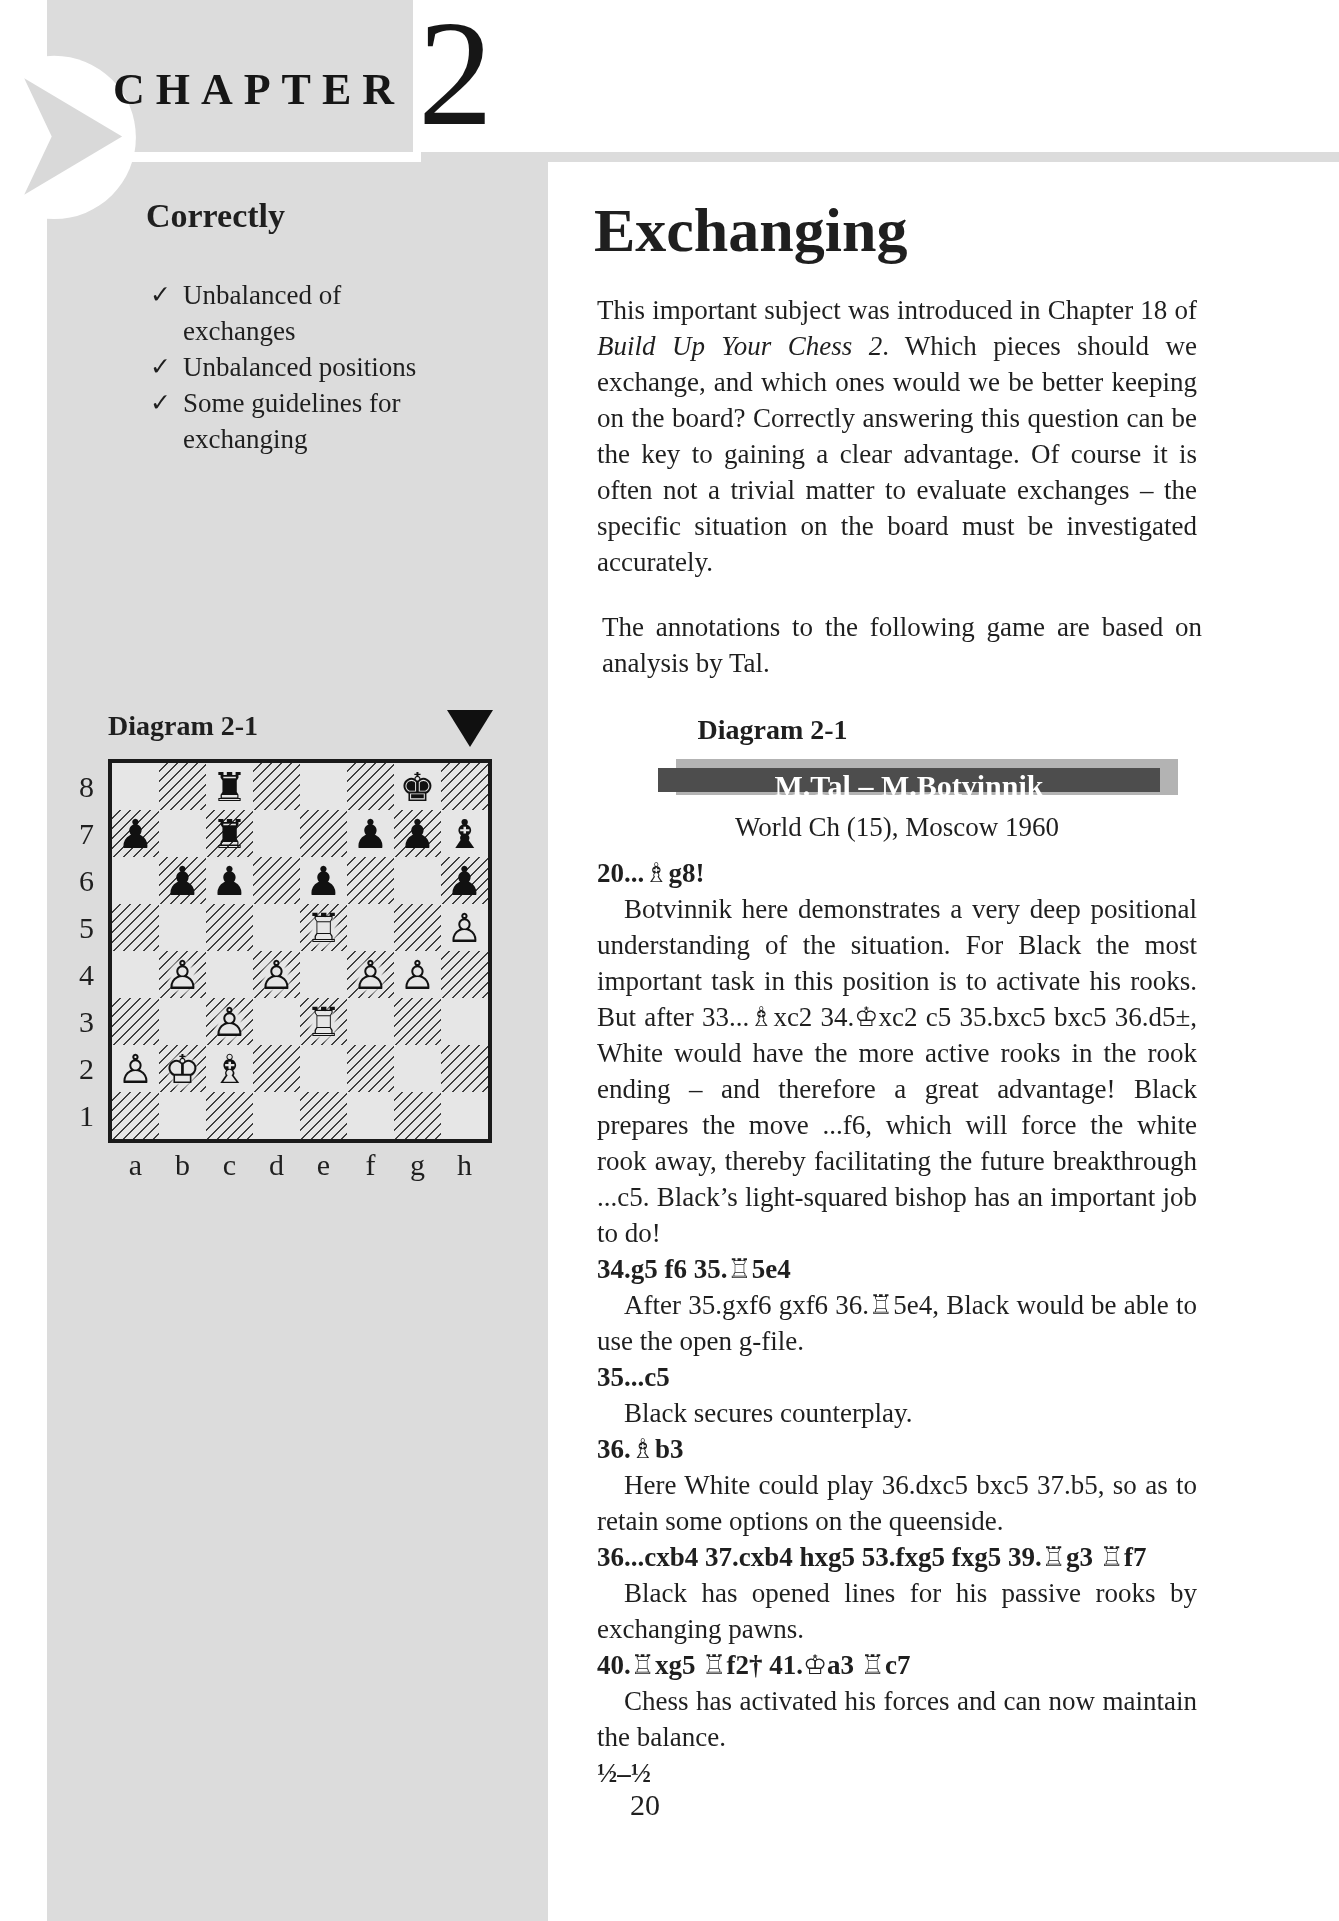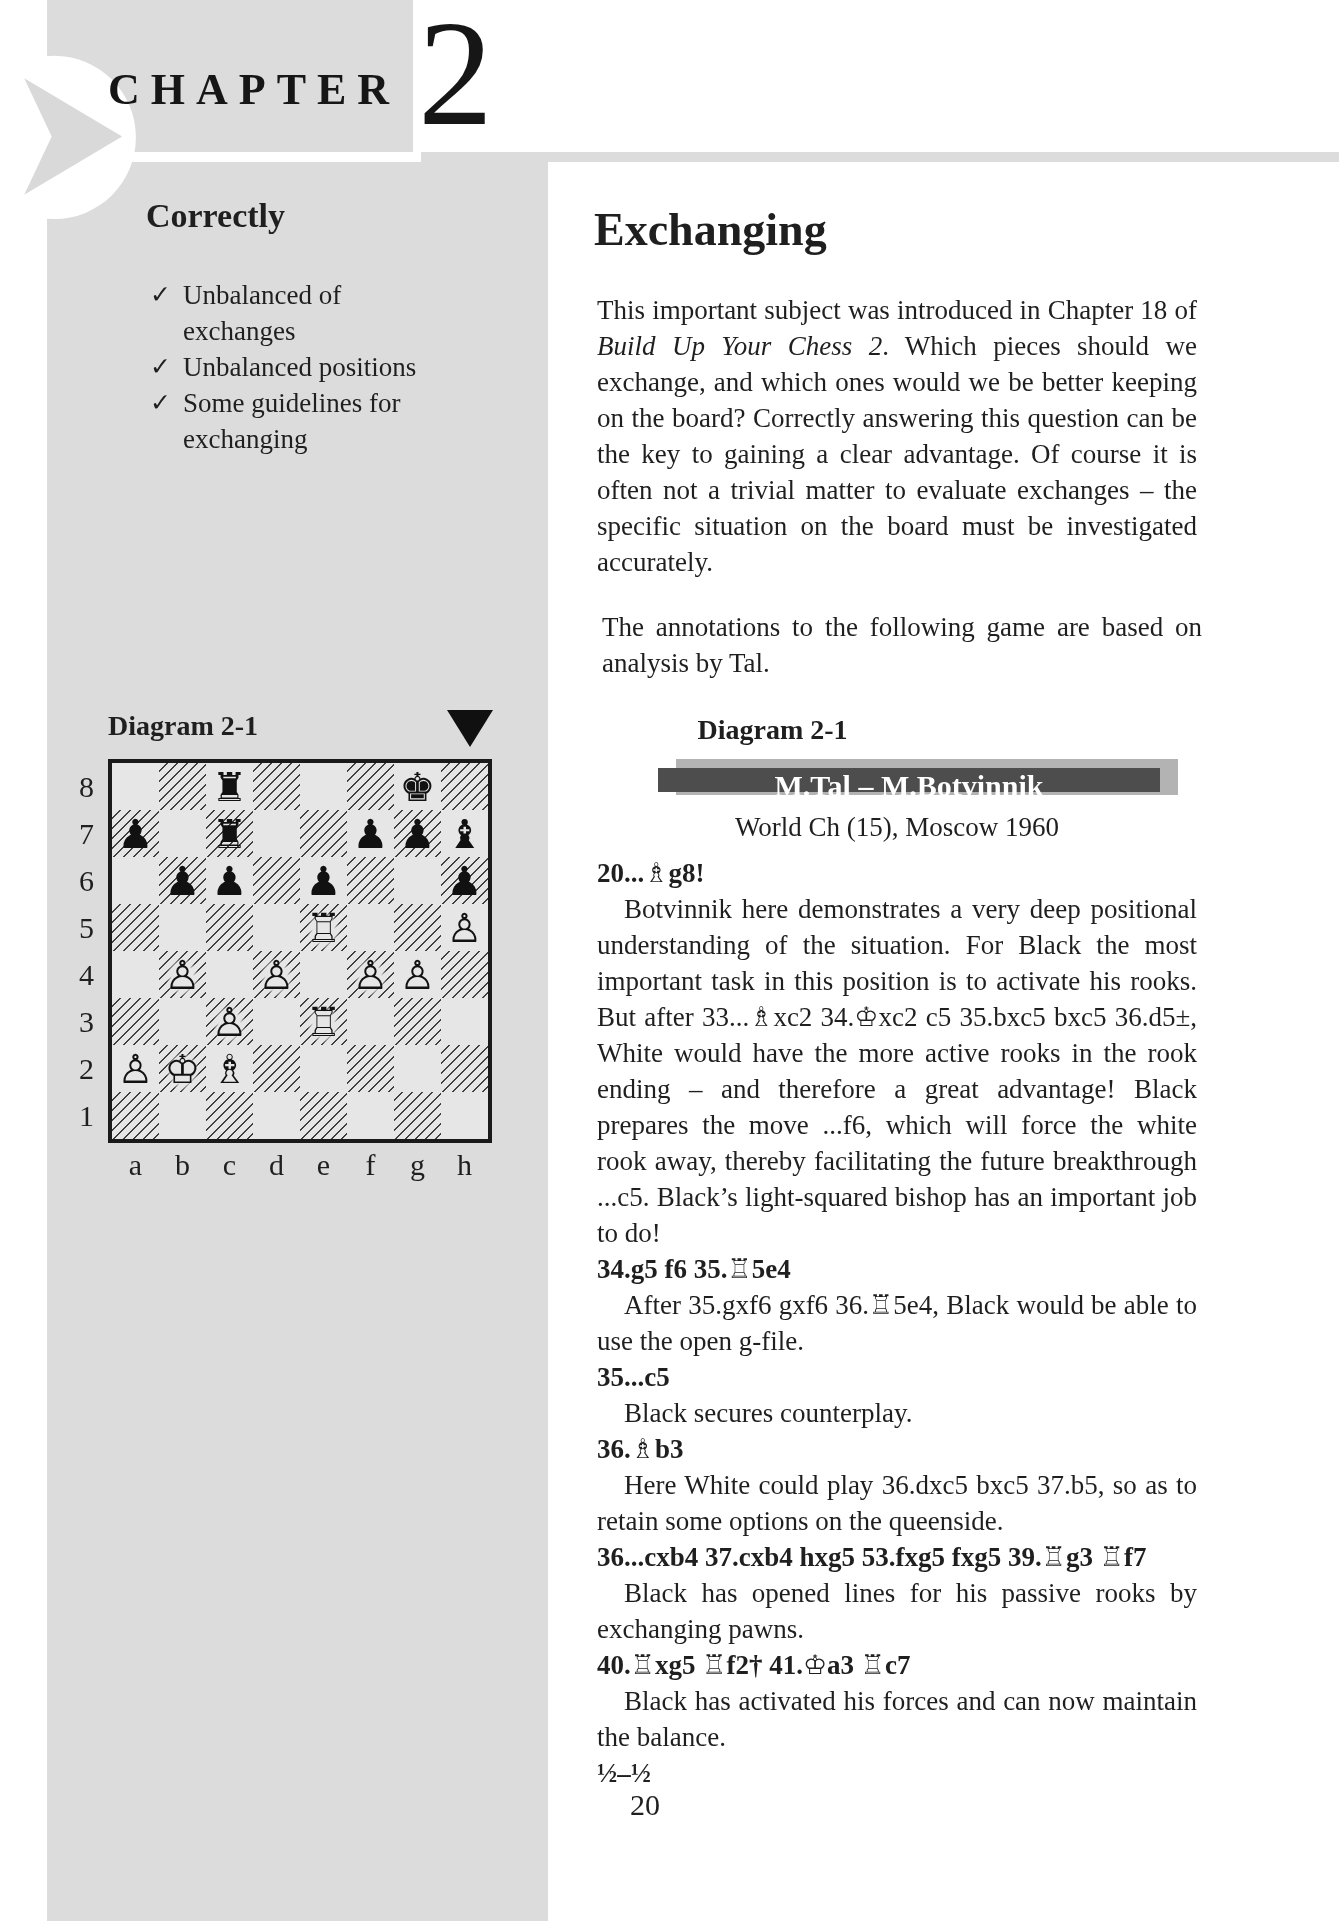--- a/index.html
+++ b/index.html
@@ -18,21 +18,21 @@
   }
   .abs{position:absolute;}
 
   
   .sidebar{left:47px;top:0;width:501px;height:1921px;background:var(--gray);}
   .white-topright{left:413px;top:0;width:135px;height:152px;background:#ffffff;}
   .white-band{left:0;top:152px;width:421px;height:10px;background:#ffffff;}
   .gray-strip{left:421px;top:152px;width:918px;height:10px;background:var(--gray);}
   .chevron-svg{left:0;top:50px;}
   .chapter-label{
-    left:108px;top:64px;width:302px;text-align:left;
+    left:108px;top:64px;width:302px;text-align:center;
     font-size:44px;font-weight:bold;letter-spacing:11px;color:#161616;
   }
   .chapter-number{
     left:418px;top:-2px;font-size:150px;line-height:150px;font-weight:normal;color:#161616;
   }
 
   
   .contents-title{left:108px;top:197px;width:215px;text-align:center;
     font-size:34px;font-weight:bold;}
   .contents-list{left:150px;top:277px;width:300px;list-style:none;margin:0;padding:0;
@@ -56,21 +56,21 @@
   .piece{position:absolute;left:0;top:0;width:47px;height:47px;line-height:49px;
     text-align:center;font-family:"DejaVu Sans",sans-serif;font-size:40px;color:#111;}
   .piece.white-piece{background:radial-gradient(ellipse 17px 20px at 50% 56%,
       var(--sq-light) 0 62%, rgba(230,230,230,0) 100%);}
   .rank-labels{left:56px;top:763px;width:38px;}
   .rank-labels div{height:47px;line-height:47px;text-align:right;font-size:30px;}
   .file-labels{left:112px;top:1148px;display:flex;}
   .file-labels div{width:47px;text-align:center;font-size:30px;}
 
   
-  .article-title{left:594px;top:198px;font-size:46px;font-weight:bold;line-height:64px;}
+  .article-title{left:594px;top:198px;font-size:62px;font-weight:bold;line-height:64px;}
   .para{left:597px;width:600px;font-size:27px;line-height:36px;text-align:justify;}
   .p1{top:292px;}
   .p2{top:604px;}
   .diagram-caption{left:600px;top:714px;width:345px;text-align:center;
     font-size:28px;font-weight:bold;}
   .bar-shadow{left:676px;top:759px;width:502px;height:36px;background:var(--bar-shadow);}
   .bar-dark{left:658px;top:768px;width:502px;height:24px;background:var(--bar-dark);
     color:#ffffff;text-align:center;font-size:30px;font-weight:bold;line-height:36px;}
   .game-event{left:597px;top:812px;width:600px;text-align:center;font-size:27px;}
   .annotation{left:597px;top:855px;width:600px;font-size:27px;line-height:36px;}
@@ -261,17 +261,17 @@
     <p class="note">Botvinnik here demonstrates a very deep positional understanding of the situation. For Black the most important task in this position is to activate his rooks. But after 33...♗xc2 34.♔xc2 c5 35.bxc5 bxc5 36.d5±, White would have the more active rooks in the rook ending – and therefore a great advantage! Black prepares the move ...f6, which will force the white rook away, thereby facilitating the future breakthrough ...c5. Black’s light-squared bishop has an important job to do!</p>
     <p class="move">34.g5 f6 35.♖5e4</p>
     <p class="note">After 35.gxf6 gxf6 36.♖5e4, Black would be able to use the open g-file.</p>
     <p class="move">35...c5</p>
     <p class="note">Black secures counterplay.</p>
     <p class="move">36.♗b3</p>
     <p class="note">Here White could play 36.dxc5 bxc5 37.b5, so as to retain some options on the queenside.</p>
     <p class="move">36...cxb4 37.cxb4 hxg5 53.fxg5 fxg5 39.♖g3 ♖f7</p>
     <p class="note">Black has opened lines for his passive rooks by exchanging pawns.</p>
     <p class="move">40.♖xg5 ♖f2† 41.♔a3 ♖c7</p>
-    <p class="note">Black has activated his forces and can now maintain the balance.</p>
+    <p class="note">Chess has activated his forces and can now maintain the balance.</p>
     <p class="move">½–½</p>
   </div>
 
 <div class="abs page-number">20</div>
 
 </body></html>

